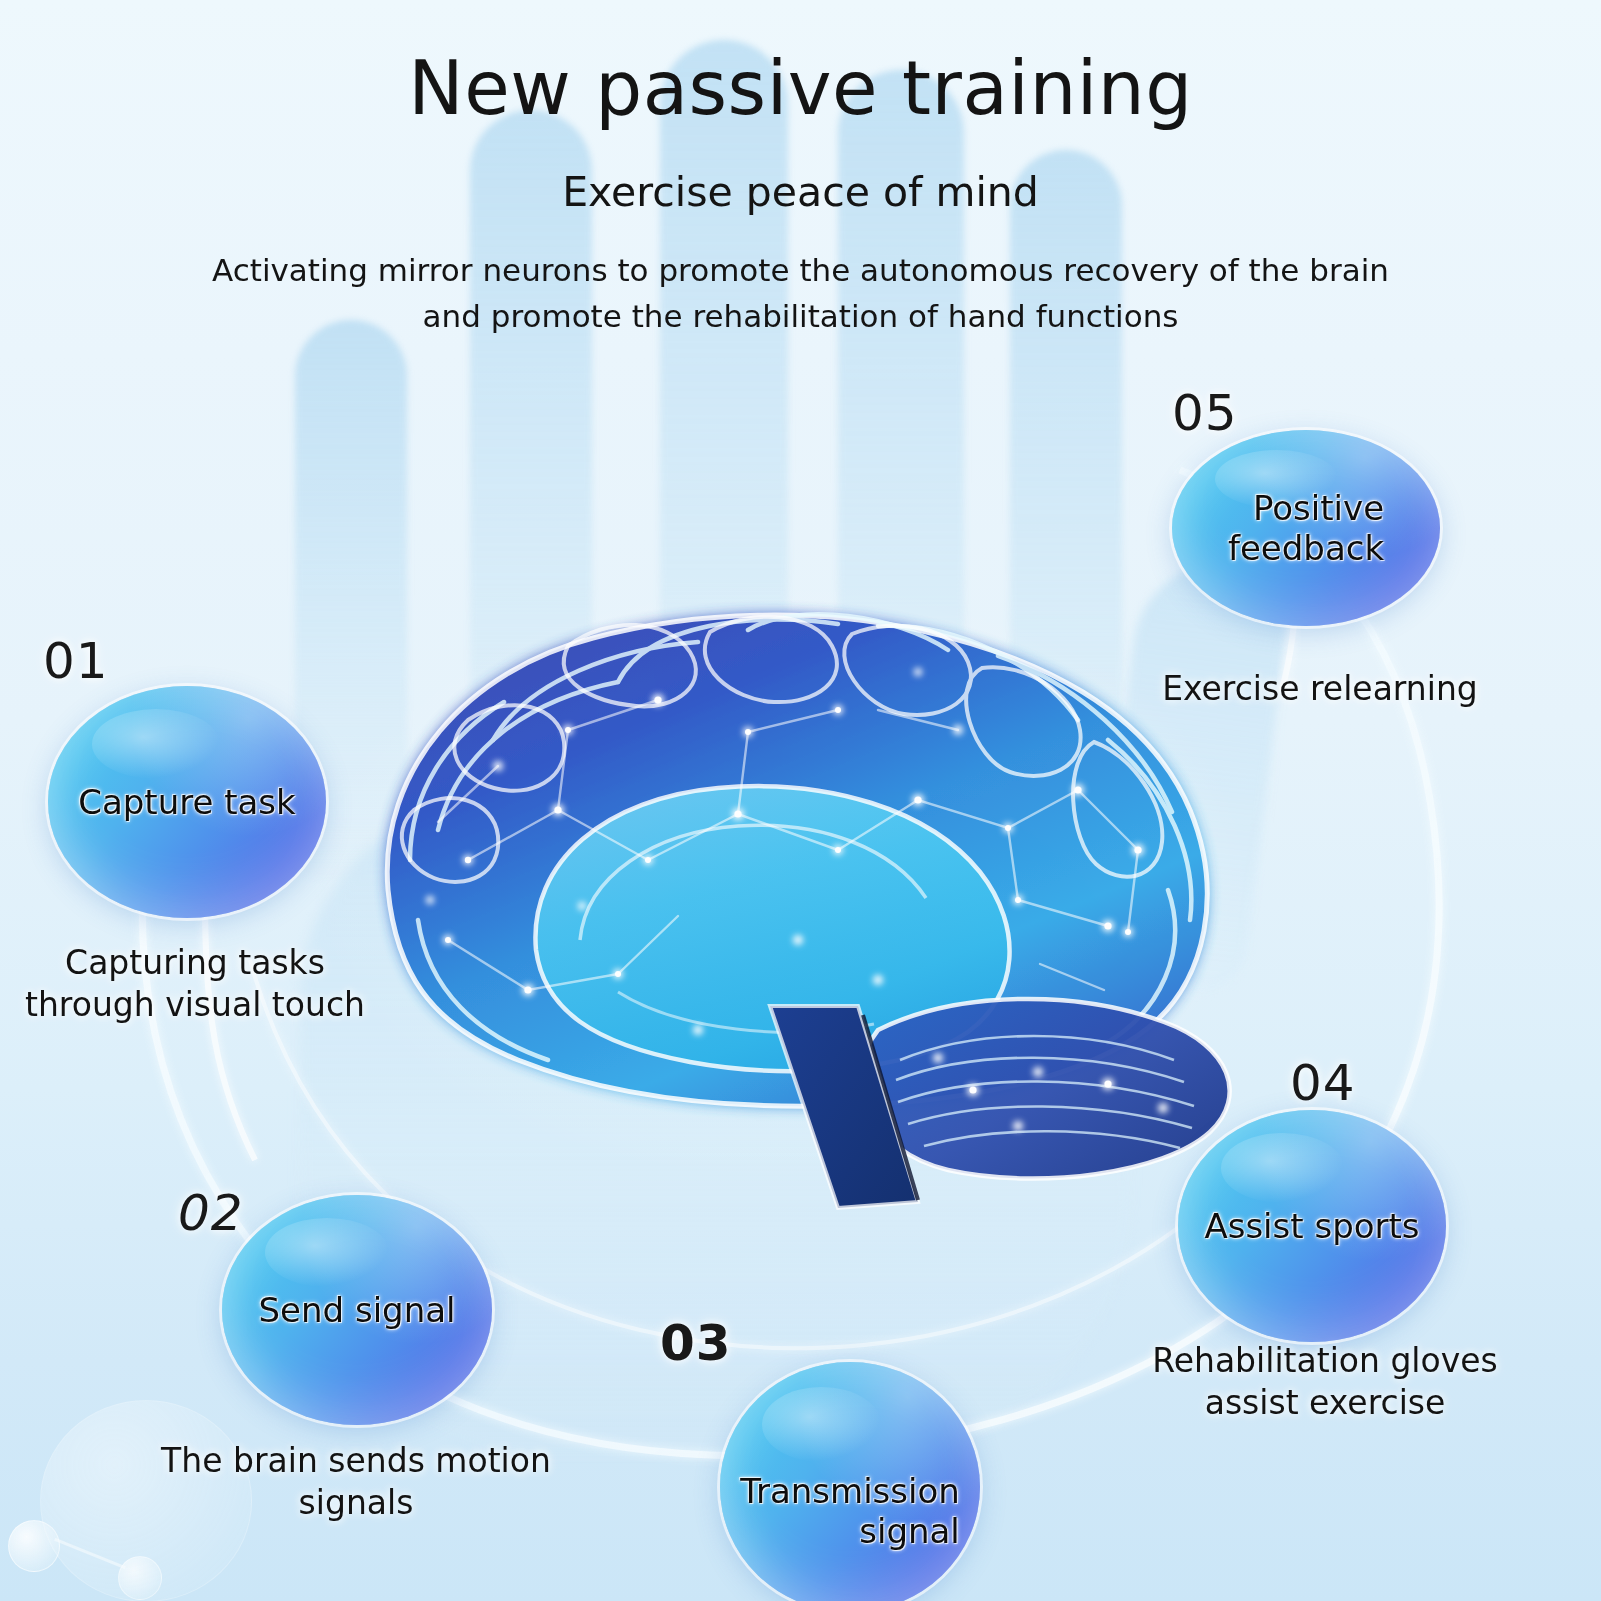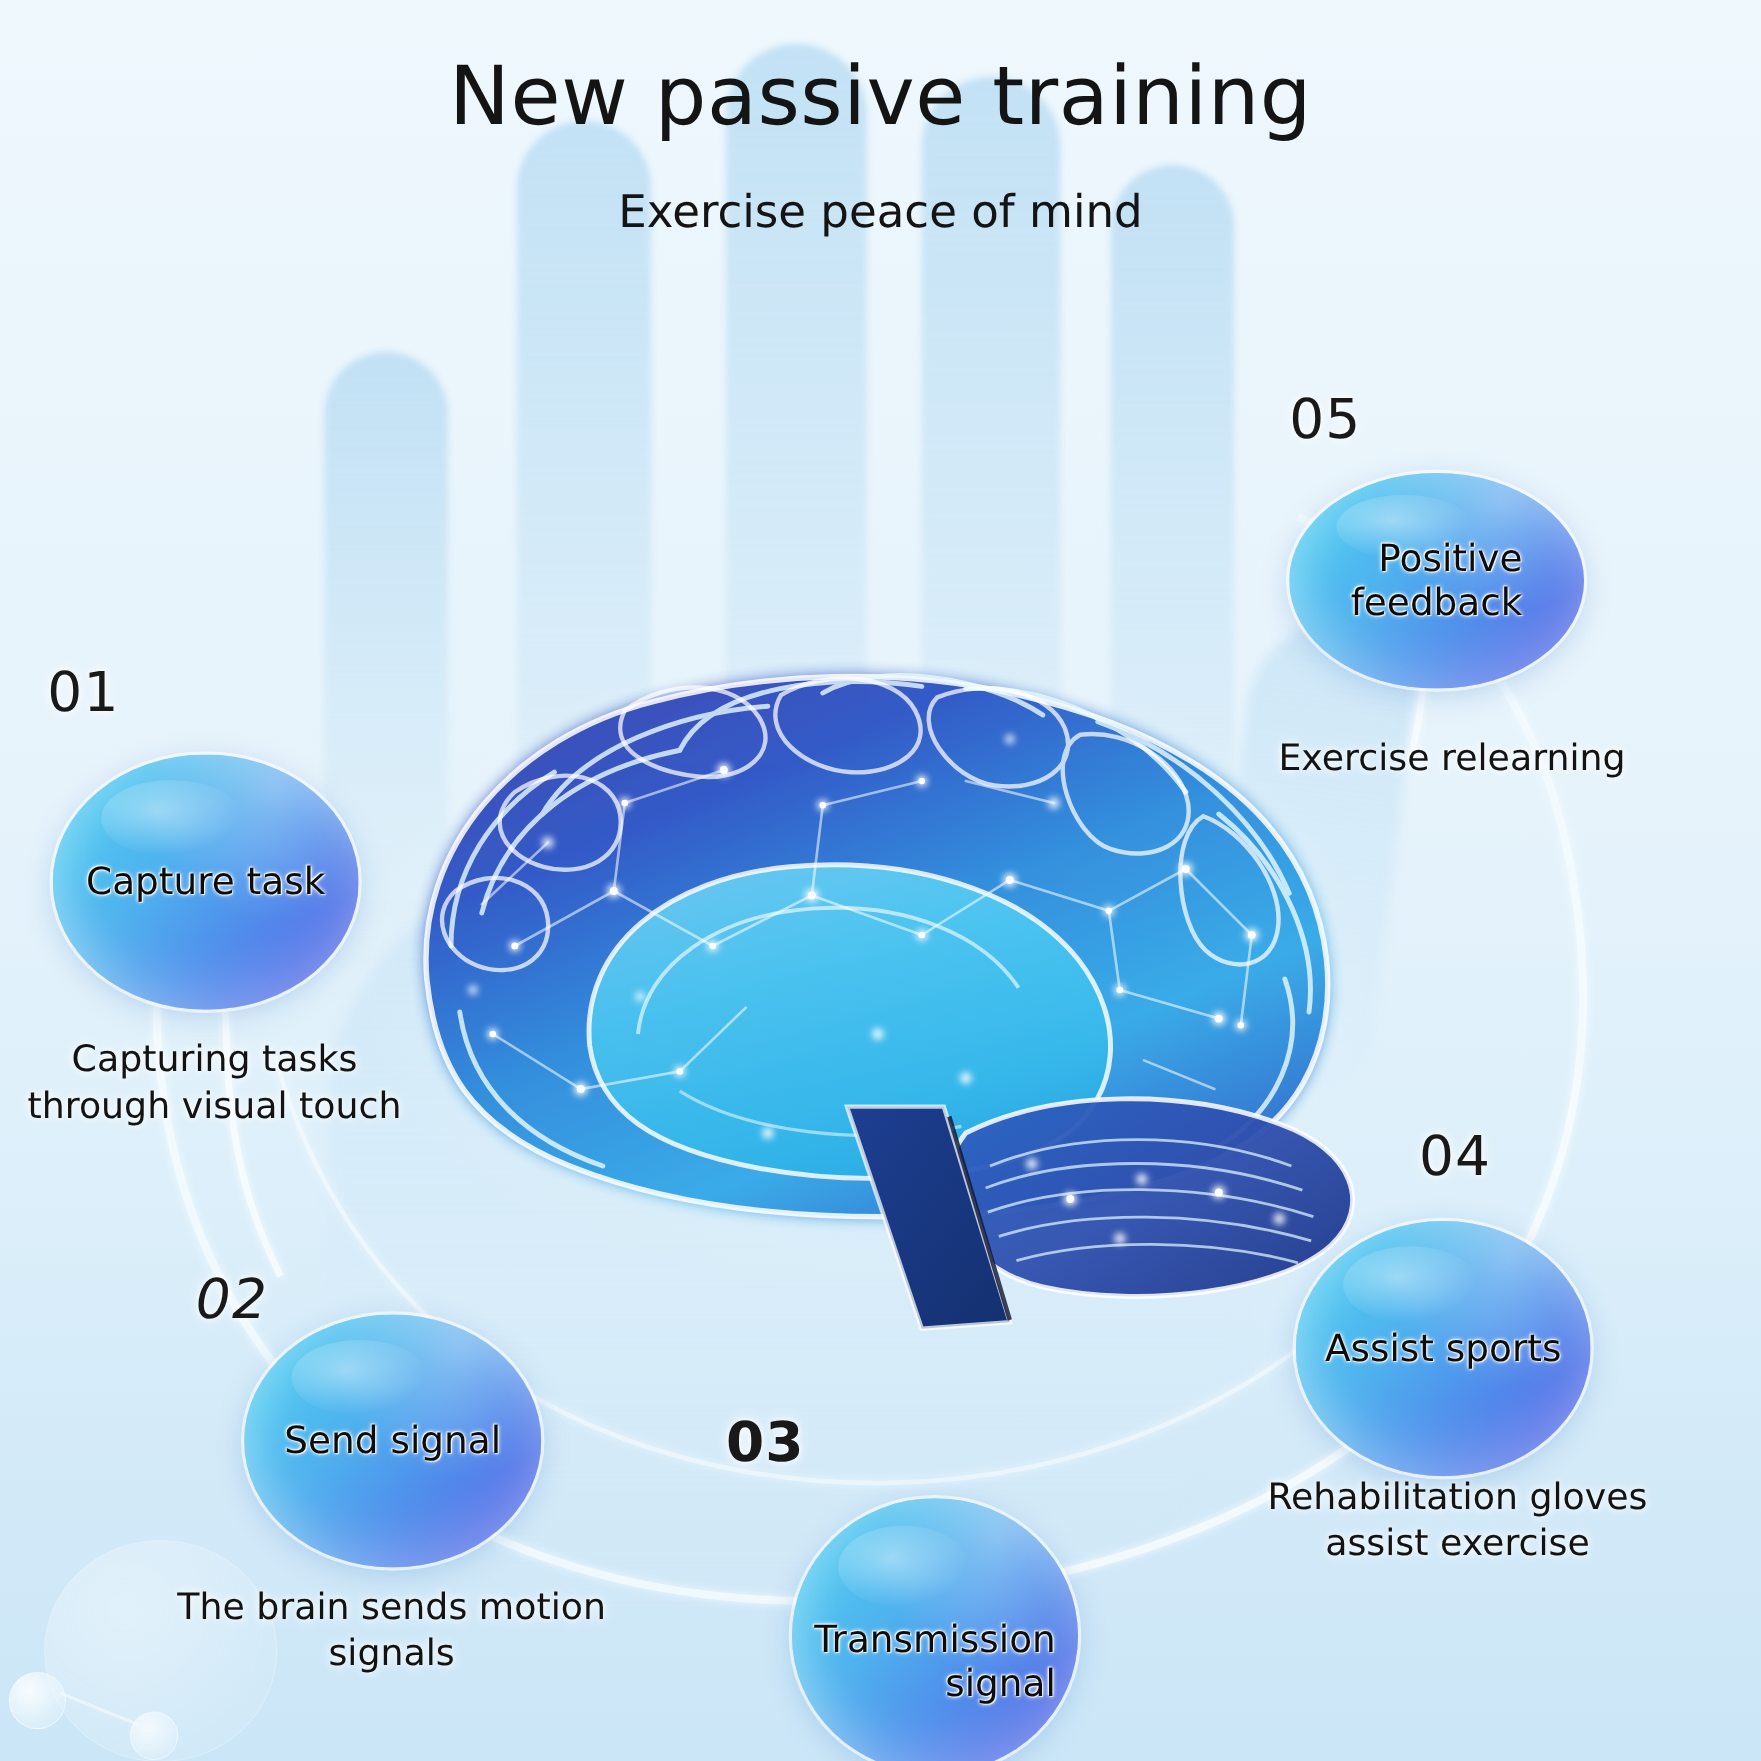--- a/index.html
+++ b/index.html
@@ -49,20 +49,21 @@
 
   
   #brain{position:absolute;left:318px;top:560px;width:930px;height:660px;pointer-events:none;}
 
   
   .node{position:absolute;}
   .num{
     position:absolute;font-size:50px;color:#191919;font-weight:400;letter-spacing:1px;
     text-shadow:0 0 7px rgba(255,255,255,.95),0 0 14px rgba(255,255,255,.8);
     white-space:nowrap;
+    margin-top:32px;
   }
   .bubble{
     position:absolute;border-radius:50%;
     background:
       radial-gradient(ellipse at 72% 14%, rgba(255,255,255,.30) 0%, rgba(255,255,255,0) 42%),
       linear-gradient(128deg,#4fd0f2 0%,#4ec4f0 18%,#4fb2ee 38%,#4f93ec 60%,#5574e8 82%,#5a69e6 100%);
     box-shadow:0 0 0 3px rgba(255,255,255,.62), 0 6px 26px rgba(80,140,210,.30),
                inset 0 -26px 44px rgba(255,255,255,.20), inset 10px 14px 40px rgba(255,255,255,.22);
     display:flex;align-items:center;justify-content:center;
     text-align:right;
@@ -327,20 +328,21 @@
           <circle cx="820" cy="290" r="3.6"></circle>
         <circle cx="810" cy="372" r="3"></circle>
           <circle cx="655" cy="530" r="3.6"></circle>
           <circle cx="790" cy="524" r="3.6"></circle>
       </g>
     </g>
   </svg>
 
   <div class="head" id="title">New passive training</div>
   <div class="head" id="subtitle">Exercise peace of mind</div>
+  <div class="head" id="desc">Activating mirror neurons to promote the autonomous recovery of the brain and promote the rehabilitation of hand functions</div>
 
   <div class="node">
     <div class="num" style="left:43px;  top:600px;">01</div>
     <div class="bubble" style="left:48px;  top:686px; width:278px; height:232px;">
       <span class="bubble-label">Capture task</span>
     </div>
     <div class="caption" style="left:10px; top:918px; width:370px;margin-top:24px;">Capturing tasks
 through visual touch</div>
   </div>
 

